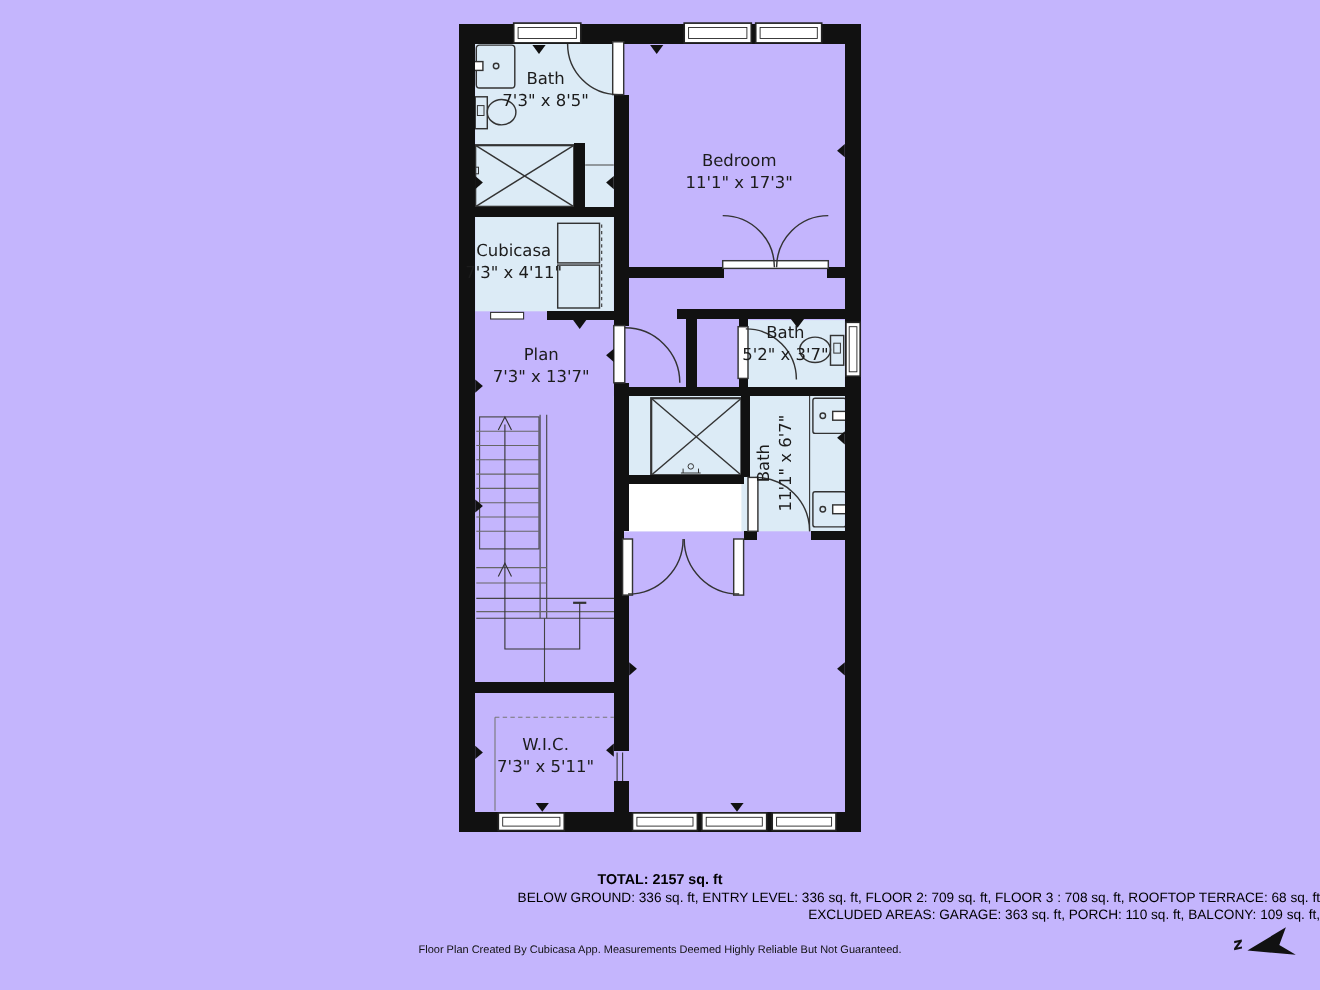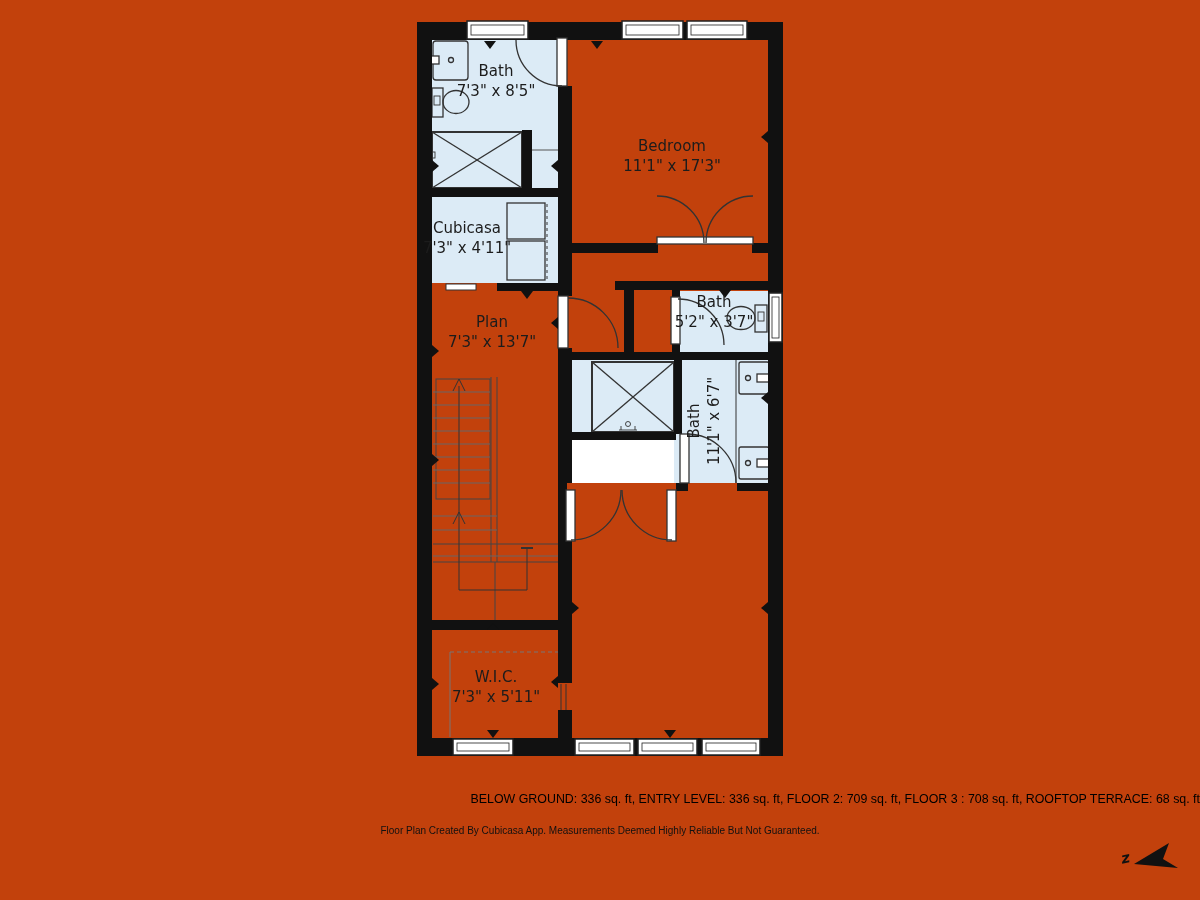--- a/index.html
+++ b/index.html
@@ -1,16 +1,16 @@
 <!DOCTYPE html>
 <html><head>
 <meta charset="utf-8">
 <style>
   html,body{margin:0;padding:0;background:#fff;}
-  #stage{position:relative;width:1200px;height:900px;background:#c2410c;overflow:hidden;
+  #stage{position:relative;width:1200px;height:900px;background:#c4b5fd;overflow:hidden;
          font-family:"DejaVu Sans",sans-serif;color:#1b1b1b;}
   #plan-svg{position:absolute;left:0;top:0;}
   .room-label{position:absolute;transform:translate(-50%,-50%);text-align:center;
               font-size:15px;line-height:20px;white-space:nowrap;color:#1c1c1c;}
   .room-label.rot{transform:translate(-50%,-50%) rotate(-90deg);}
   .room-name,.room-dims{display:block;}
   #footer{position:absolute;left:0;top:792px;width:1200px;text-align:center;
           font-family:"Liberation Sans","DejaVu Sans",sans-serif;color:#000;}
   #footer .total{font-size:13px;font-weight:bold;margin-bottom:2px;}
   #footer .sumline{font-size:12.4px;line-height:15.4px;text-align:right;}
@@ -286,19 +286,21 @@
   <div class="room-label rot" style="left:704px;top:421px">
     <span class="room-name">Bath</span>
     <span class="room-dims">11'1" x 6'7"</span>
   </div>
   <div class="room-label" style="left:496px;top:687px">
     <span class="room-name">W.I.C.</span>
     <span class="room-dims">7'3" x 5'11"</span>
   </div>
 
   <div id="footer">
+    <div class="total">TOTAL: 2157 sq. ft</div>
     <div class="sumline">BELOW GROUND: 336 sq. ft, ENTRY LEVEL: 336 sq. ft, FLOOR 2: 709 sq. ft, FLOOR 3 : 708 sq. ft, ROOFTOP TERRACE: 68 sq. ft</div>
+    <div class="sumline">EXCLUDED AREAS: GARAGE: 363 sq. ft, PORCH: 110 sq. ft, BALCONY: 109 sq. ft,</div>
     <div class="credit">Floor Plan Created By Cubicasa App. Measurements Deemed Highly Reliable But Not Guaranteed.</div>
   </div>
 
   <span id="compass-label">z</span>
 
 </div>
 
 </body></html>

